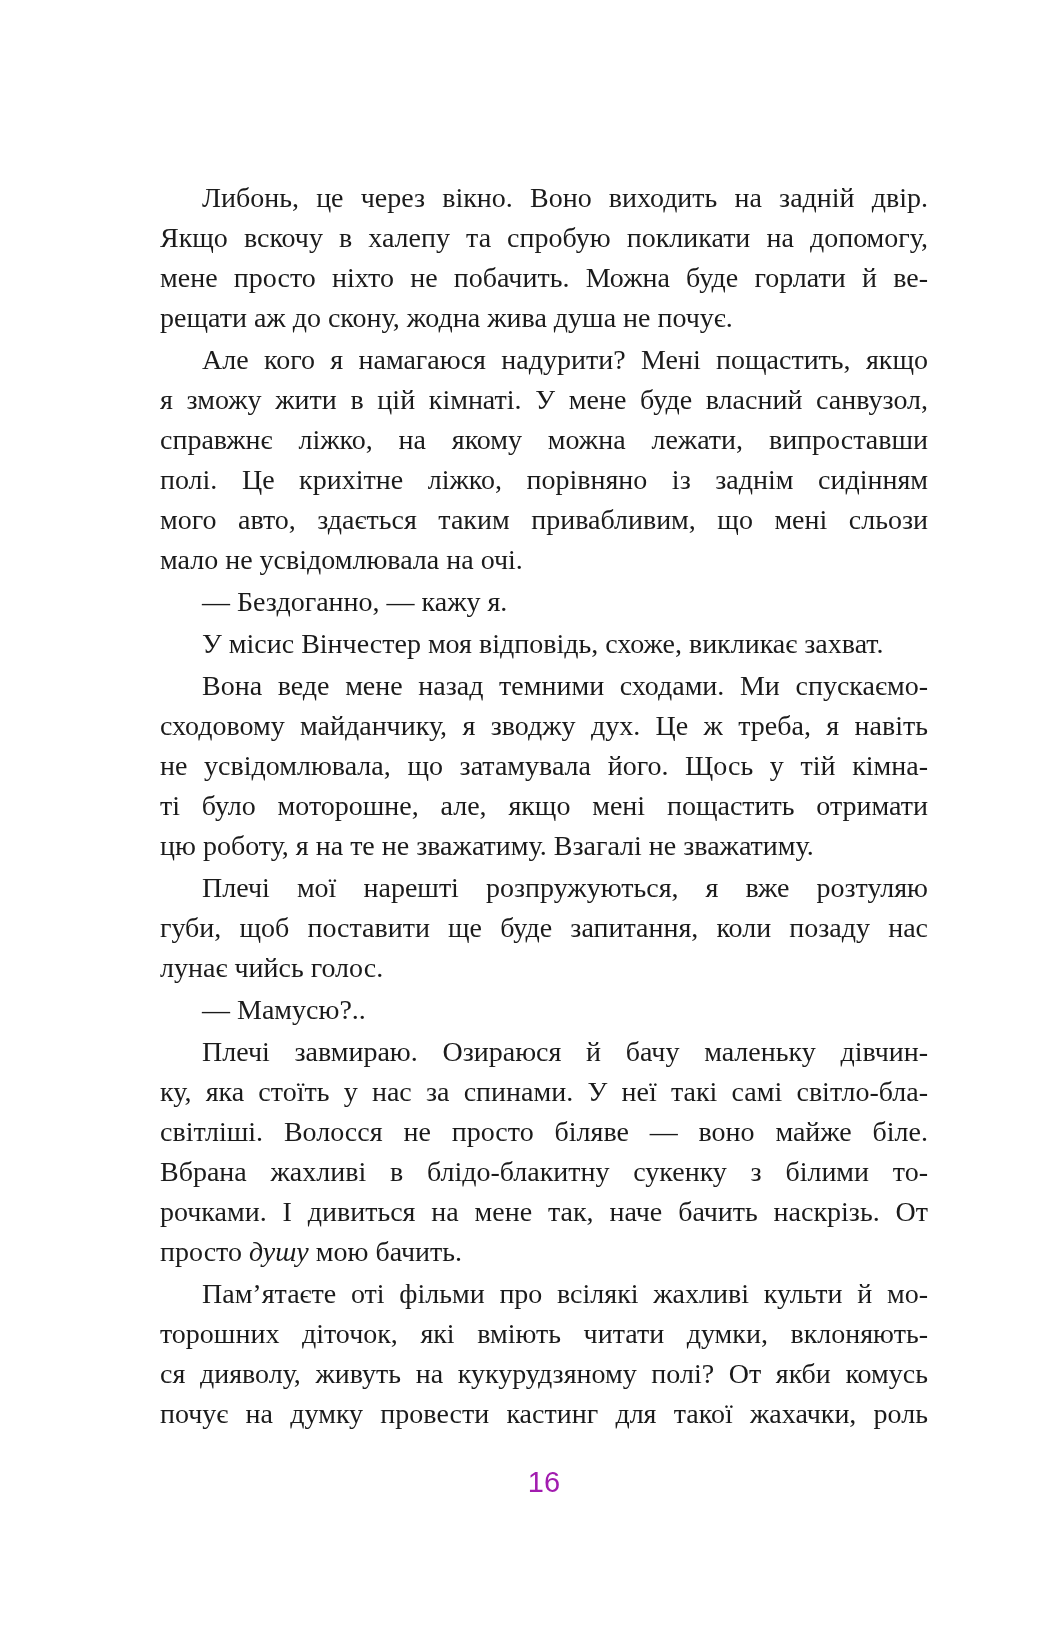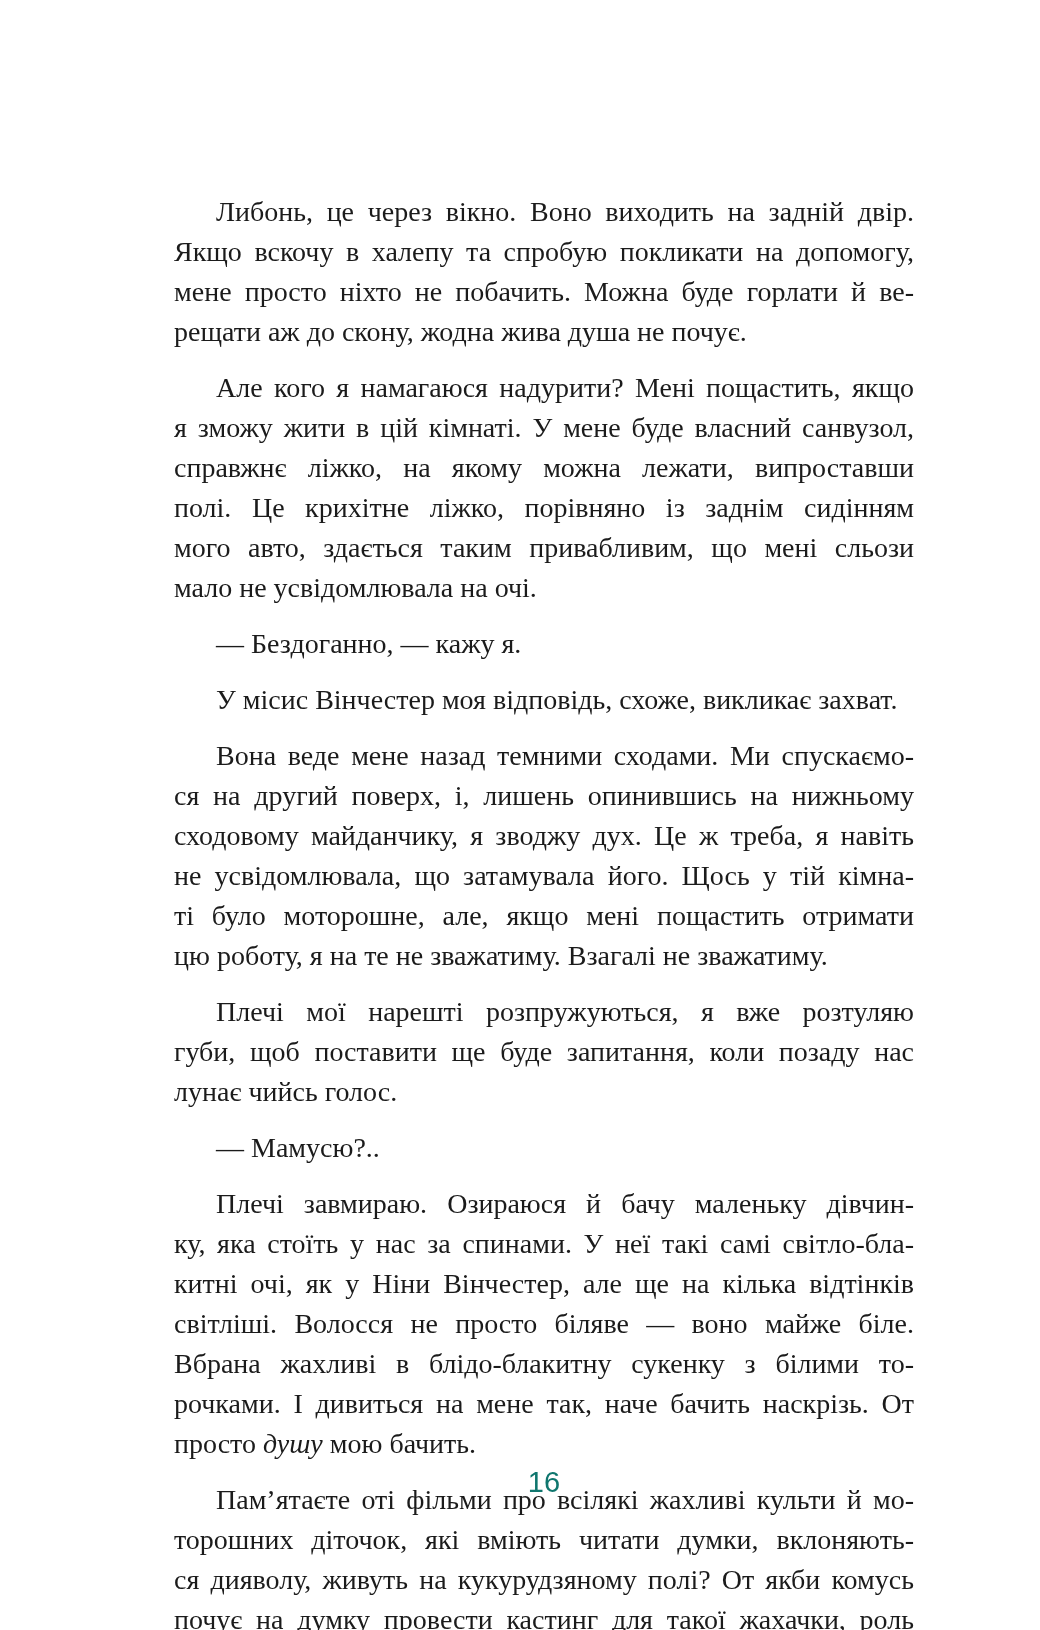--- a/index.html
+++ b/index.html
@@ -23,21 +23,21 @@
     left: 158px;
     top: 176px;
     width: 772px;
     font-family: "Liberation Serif", "DejaVu Serif", serif;
     font-size: 28px;
     line-height: 40px;
     color: #1b1b1b;
     -webkit-font-smoothing: antialiased;
   }
   .para {
-    margin: 16px;
+    margin: 2px;
     padding: 0;
   }
   .line {
     height: 40px;
     text-align: left;
   }
   .line.j {
     text-align: justify;
     text-align-last: justify;
   }
@@ -50,21 +50,21 @@
   }
   .page-number {
     position: absolute;
     top: 1464px;
     left: 158px;
     width: 772px;
     text-align: center;
     font-family: "Liberation Sans", "DejaVu Sans", sans-serif;
     font-size: 29px;
     line-height: 36px;
-    color: #0f766e;
+    color: #a21caf;
   }
 </style>
 </head>
 <body>
 
 <div class="page">
   <div class="page-text">
       <div class="para">
         <div class="line j indent">Либонь, це через вікно. Воно виходить на задній двір.</div>
         <div class="line j">Якщо вскочу в халепу та спробую покликати на допомогу,</div>
@@ -80,38 +80,36 @@
         <div class="line">мало не усвідомлювала на очі.</div>
       </div>
       <div class="para">
         <div class="line indent">— Бездоганно, — кажу я.</div>
       </div>
       <div class="para">
         <div class="line indent">У місис Вінчестер моя відповідь, схоже, викликає захват.</div>
       </div>
       <div class="para">
         <div class="line j indent">Вона веде мене назад темними сходами. Ми спускаємо-</div>
-        <div class="line j">ся на другий поверх, і, лишень опинившись на нижньому</div>
         <div class="line j">сходовому майданчику, я зводжу дух. Це ж треба, я навіть</div>
         <div class="line j">не усвідомлювала, що затамувала його. Щось у тій кімна-</div>
         <div class="line j">ті було моторошне, але, якщо мені пощастить отримати</div>
         <div class="line">цю роботу, я на те не зважатиму. Взагалі не зважатиму.</div>
       </div>
       <div class="para">
         <div class="line j indent">Плечі мої нарешті розпружуються, я вже розтуляю</div>
         <div class="line j">губи, щоб поставити ще буде запитання, коли позаду нас</div>
         <div class="line">лунає чийсь голос.</div>
       </div>
       <div class="para">
         <div class="line indent">— Мамусю?..</div>
       </div>
       <div class="para">
         <div class="line j indent">Плечі завмираю. Озираюся й бачу маленьку дівчин-</div>
         <div class="line j">ку, яка стоїть у нас за спинами. У неї такі самі світло-бла-</div>
-        <div class="line j">китні очі, як у Ніни Вінчестер, але ще на кілька відтінків</div>
         <div class="line j">світліші. Волосся не просто біляве — воно майже біле.</div>
         <div class="line j">Вбрана жахливі в блідо-блакитну сукенку з білими то-</div>
         <div class="line j">рочками. І дивиться на мене так, наче бачить наскрізь. От</div>
         <div class="line">просто <em>душу</em> мою бачить.</div>
       </div>
       <div class="para">
         <div class="line j indent">Пам’ятаєте оті фільми про всілякі жахливі культи й мо-</div>
         <div class="line j">торошних діточок, які вміють читати думки, вклоняють-</div>
         <div class="line j">ся дияволу, живуть на кукурудзяному полі? От якби комусь</div>
         <div class="line j">почує на думку провести кастинг для такої жахачки, роль</div>

